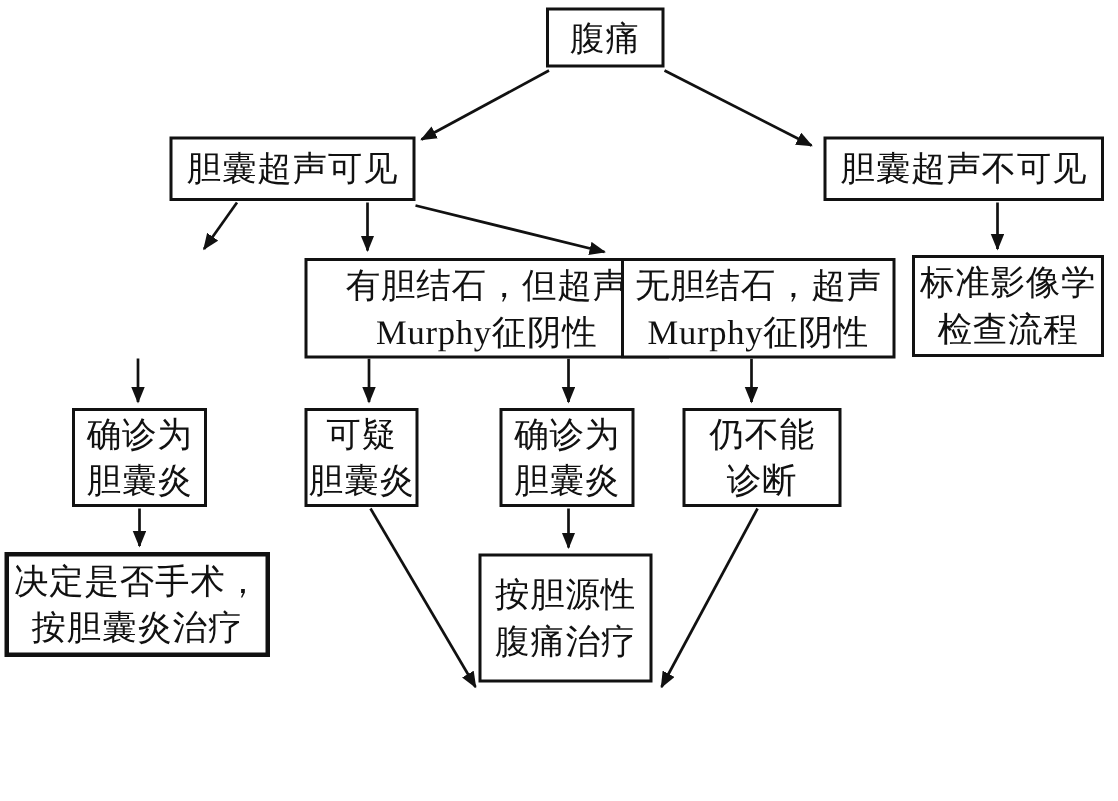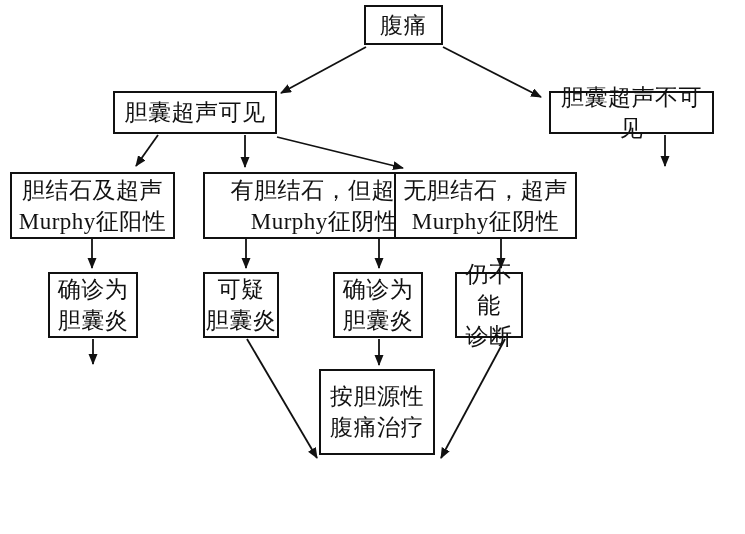--- a/index.html
+++ b/index.html
@@ -78,60 +78,64 @@
   </svg>
 
   <div class="node" style="left:113px;top:91px;width:164px;height:43px">
     <span class="label">胆囊超声可见</span>
   </div>
 
   <div class="node" style="left:364px;top:5px;width:79px;height:40px">
     <span class="label">腹痛</span>
   </div>
 
-  <div class="node" style="left:549px;top:91px;width:165px;height:43px">
+  <div class="node" style="left:549px;top:91px;width:187px;height:43px">
     <span class="label">胆囊超声不可见</span>
   </div>
 
-  <div class="node" style="left:10px;top:172px;width:165px;height:67px">
-    <span class="label">胆结石及超声
-Murphy征阳性</span>
-  </div>
 
   <div class="node" style="left:203px;top:172px;width:243px;height:67px">
     <span class="label">有胆结石，但超声
 Murphy征阴性</span>
   </div>
 
-  <div class="node" style="left:394px;top:172px;width:183px;height:67px">
+  <div class="node" style="left:414px;top:172px;width:183px;height:67px">
     <span class="label">无胆结石，超声
 Murphy征阴性</span>
   </div>
 
+  <div class="node" style="left:608px;top:170px;width:128px;height:68px">
+    <span class="label">标准影像学
+检查流程</span>
+  </div>
 
   <div class="node" style="left:48px;top:272px;width:90px;height:66px">
     <span class="label">确诊为
 胆囊炎</span>
   </div>
 
   <div class="node" style="left:203px;top:272px;width:76px;height:66px">
     <span class="label">可疑
 胆囊炎</span>
   </div>
 
   <div class="node" style="left:333px;top:272px;width:90px;height:66px">
     <span class="label">确诊为
 胆囊炎</span>
   </div>
 
-  <div class="node" style="left:455px;top:272px;width:68px;height:66px">
+  <div class="node" style="left:455px;top:272px;width:106px;height:66px">
     <span class="label">仍不能
 诊断</span>
   </div>
 
+  <div class="node thick" style="left:3px;top:368px;width:177px;height:70px">
+    <span class="label">决定是否手术，
+按胆囊炎治疗</span>
+  </div>
 
   <div class="node" style="left:319px;top:369px;width:116px;height:86px">
     <span class="label">按胆源性
 腹痛治疗</span>
   </div>
 
 
 </div>
 
 </body></html>

